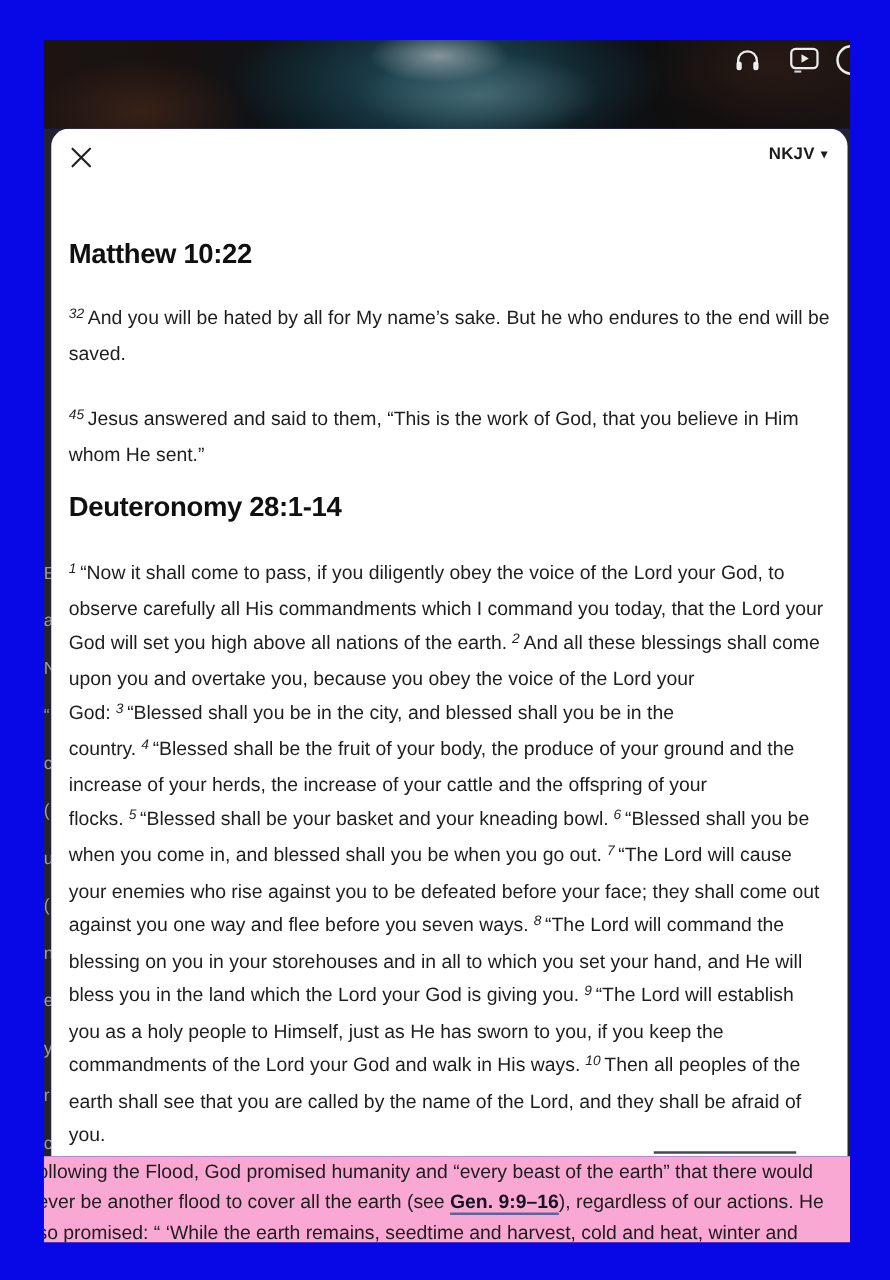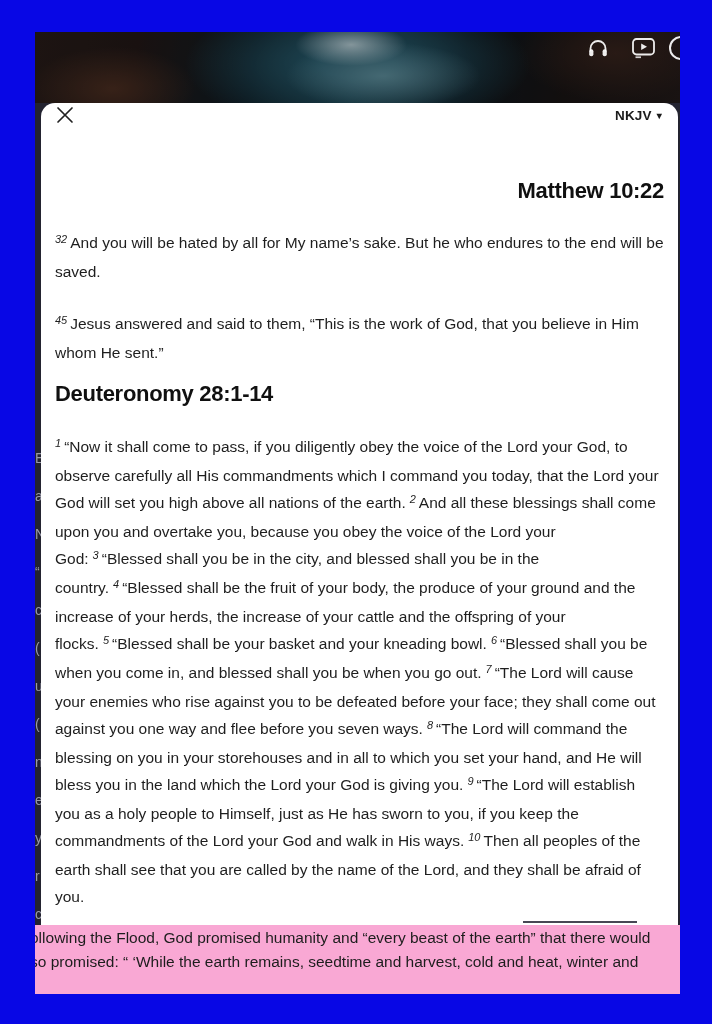--- a/index.html
+++ b/index.html
@@ -30,29 +30,29 @@
   .icon-circle{right:-13px;width:24px;height:24px;border:2px solid rgba(255,255,255,.92);border-radius:50%;box-sizing:border-box;}
 
   
   .band{position:absolute;top:71px;left:0;width:645px;height:822px;background:#232330;overflow:hidden;}
   .edge-fragments{position:absolute;left:0;top:0;width:6px;height:822px;overflow:hidden;}
   .edge-fragments div{white-space:pre-line;font-size:14px;line-height:38px;color:#9a9aa8;padding-top:336px;}
 
   
   .modal{position:absolute;left:6px;top:0;width:637px;height:822px;background:#ffffff;
     border-radius:14px 14px 0 0;overflow:hidden;}
-  .modal-header{display:flex;justify-content:space-between;align-items:center;padding:0 16px 0 13px;height:24px;}
+  .modal-header{display:flex;justify-content:space-between;align-items:flex-start;padding:12px 16px 0 13px;height:24px;}
   .close-btn{background:none;border:none;padding:0;width:22px;height:22px;cursor:pointer;display:block;}
   .version-btn{background:none;border:none;padding:0;cursor:pointer;
     font-family:"Liberation Sans",sans-serif;font-size:13.5px;font-weight:700;color:#1b1b1b;letter-spacing:.2px;display:flex;align-items:center;gap:5px;}
   .version-btn .caret{font-size:10px;position:relative;top:0px;color:#1b1b1b;}
 
   .content{padding:0 14px;color:#1e1e1e;font-size:15.5px;line-height:27px;}
   .content h2{font-size:22px;line-height:27px;margin:0;font-weight:700;color:#101010;letter-spacing:-.3px;}
-  .h-first{margin-top:50px !important;text-align:right;}
+  .h-first{margin-top:50px !important;}
   .h-next{margin-top:14px !important;}
   .verse{margin:25px 0 0;}
   .verse-last{margin-top:26px;}
   .vnum{font-size:11px;font-style:italic;position:relative;top:-5px;margin-right:3px;color:#1e1e1e;}
   .vnum:not(:first-child){margin-left:4px;}
   .cut-line{position:absolute;left:488px;top:818px;width:114px;height:2px;background:#474754;}
 
   
   .notes{position:absolute;top:893px;left:0;width:645px;height:69px;background:#f9a8d4;overflow:hidden;
     color:#1d1d1d;font-size:15.5px;line-height:24.3px;padding-top:1px;box-sizing:border-box;}
@@ -126,17 +126,18 @@
           <p class="verse verse-last"><span class="vnum">1</span><span>“Now it shall come to pass, if you diligently obey the voice of the Lord your God, to observe carefully all His commandments which I command you today, that the Lord your God will set you high above all nations of the earth.</span><span class="vnum">2</span><span>And all these blessings shall come upon you and overtake you, because you obey the voice of the Lord your God:</span><span class="vnum">3</span><span>“Blessed shall you be in the city, and blessed shall you be in the country.</span><span class="vnum">4</span><span>“Blessed shall be the fruit of your body, the produce of your ground and the increase of your herds, the increase of your cattle and the offspring of your flocks.</span><span class="vnum">5</span><span>“Blessed shall be your basket and your kneading bowl.</span><span class="vnum">6</span><span>“Blessed shall you be when you come in, and blessed shall you be when you go out.</span><span class="vnum">7</span><span>“The Lord will cause your enemies who rise against you to be defeated before your face; they shall come out against you one way and flee before you seven ways.</span><span class="vnum">8</span><span>“The Lord will command the blessing on you in your storehouses and in all to which you set your hand, and He will bless you in the land which the Lord your God is giving you.</span><span class="vnum">9</span><span>“The Lord will establish you as a holy people to Himself, just as He has sworn to you, if you keep the commandments of the Lord your God and walk in His ways.</span><span class="vnum">10</span><span>Then all peoples of the earth shall see that you are called by the name of the Lord, and they shall be afraid of you.</span></p>
 
         </div>
       </div>
 
       <div class="cut-line"></div>
     </div>
 
     <div class="notes">
       <div class="note-line"><span>ollowing the Flood, God promised humanity and “every beast of the earth” that there would</span></div>
+      <div class="note-line"><span>ever be another flood to cover all the earth (see </span><a class="ref-link">Gen. 9:9–16</a><span>), regardless of our actions. He</span></div>
       <div class="note-line"><span>so promised: “ ‘While the earth remains, seedtime and harvest, cold and heat, winter and</span></div>
     </div>
 
   </div>
 </div>
 
 </body></html>

